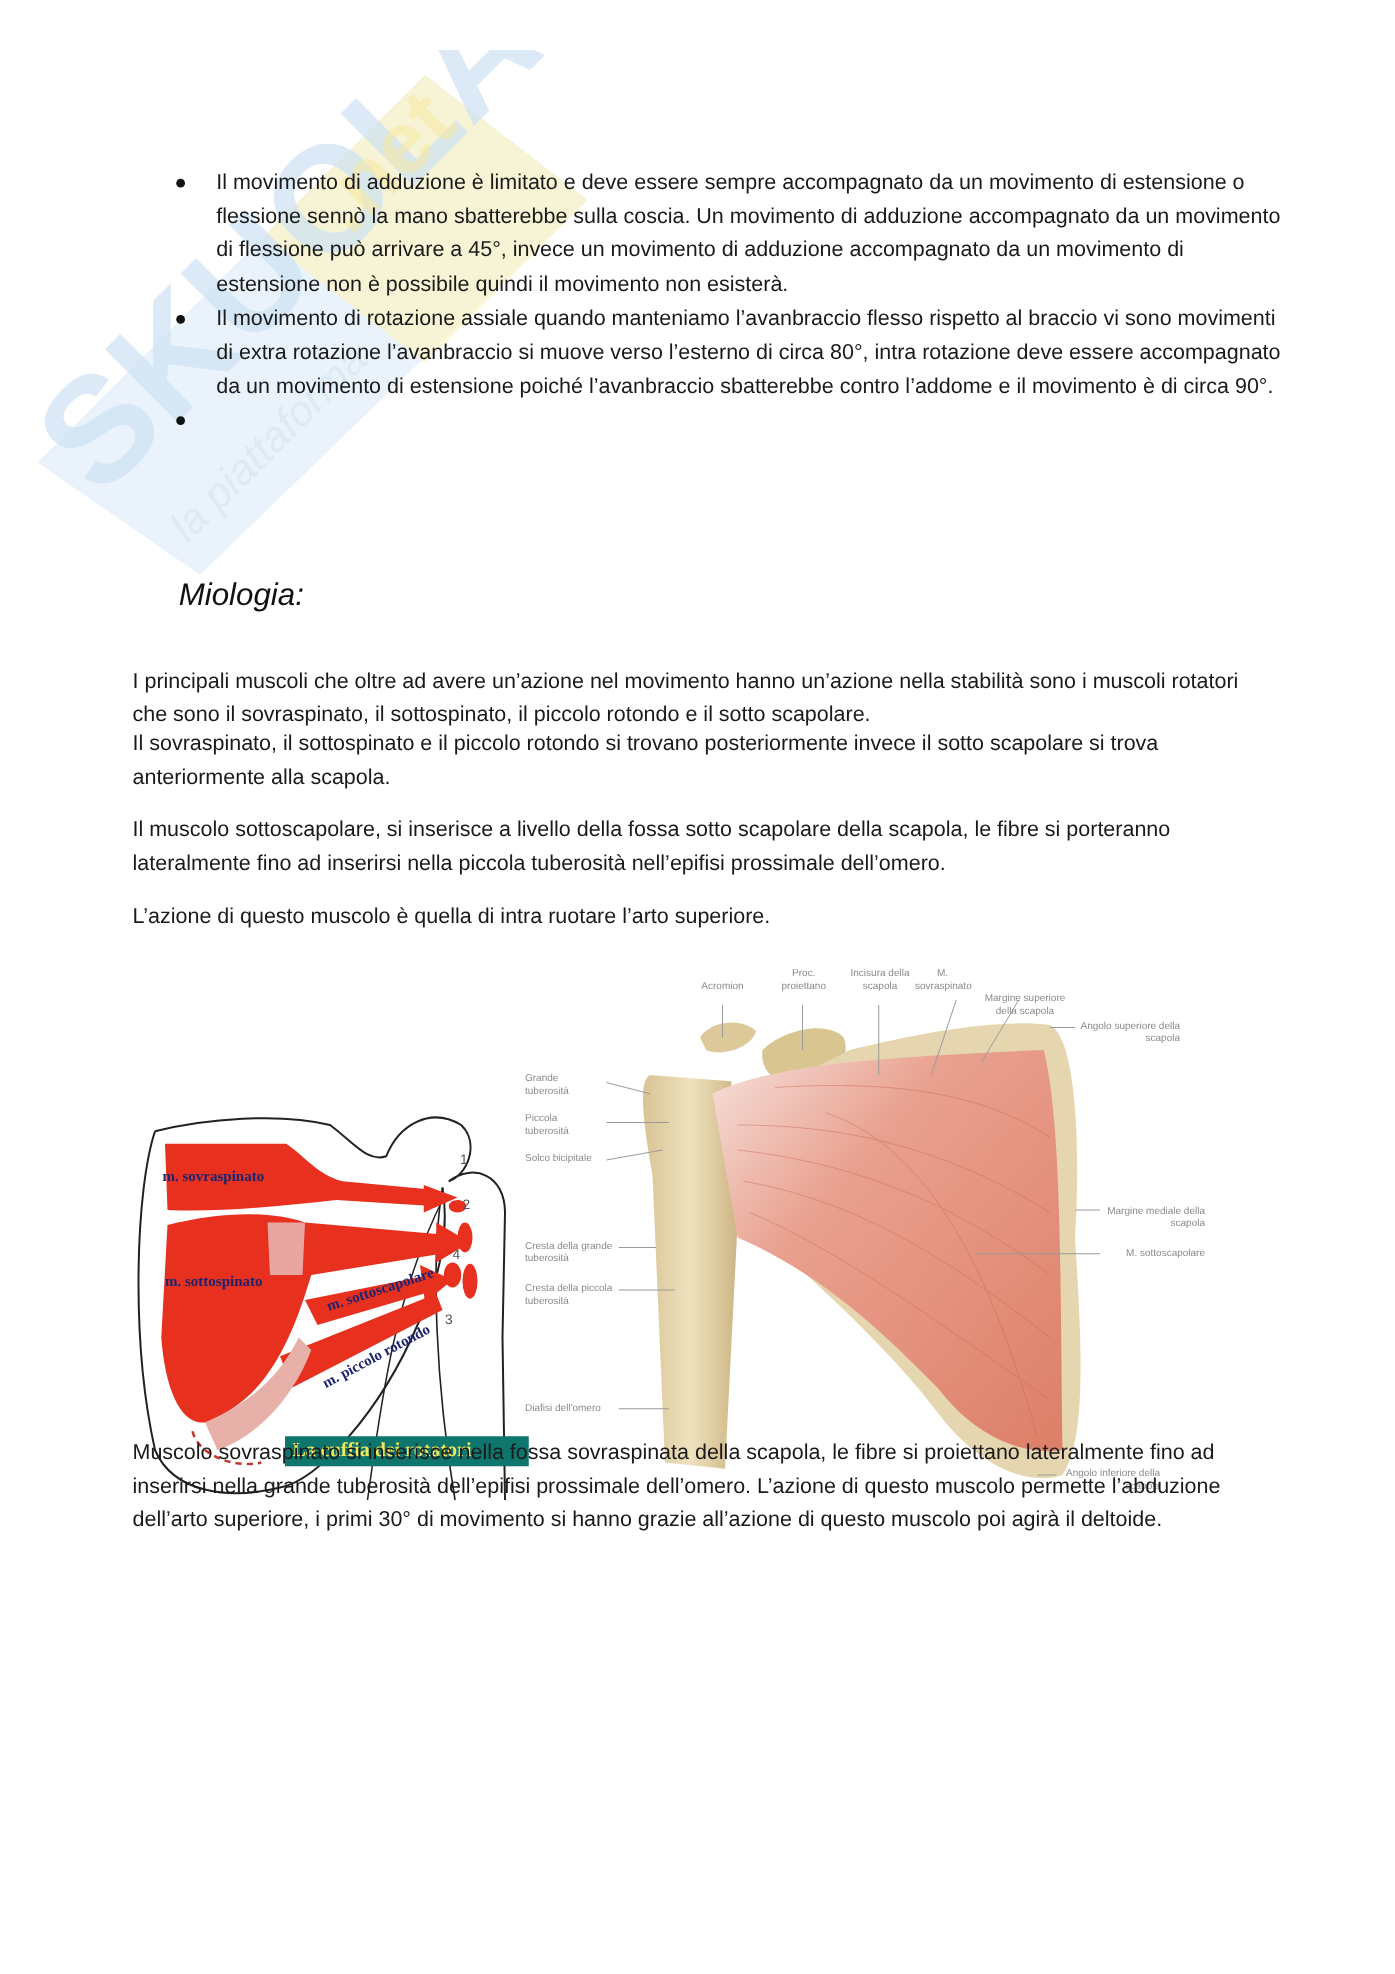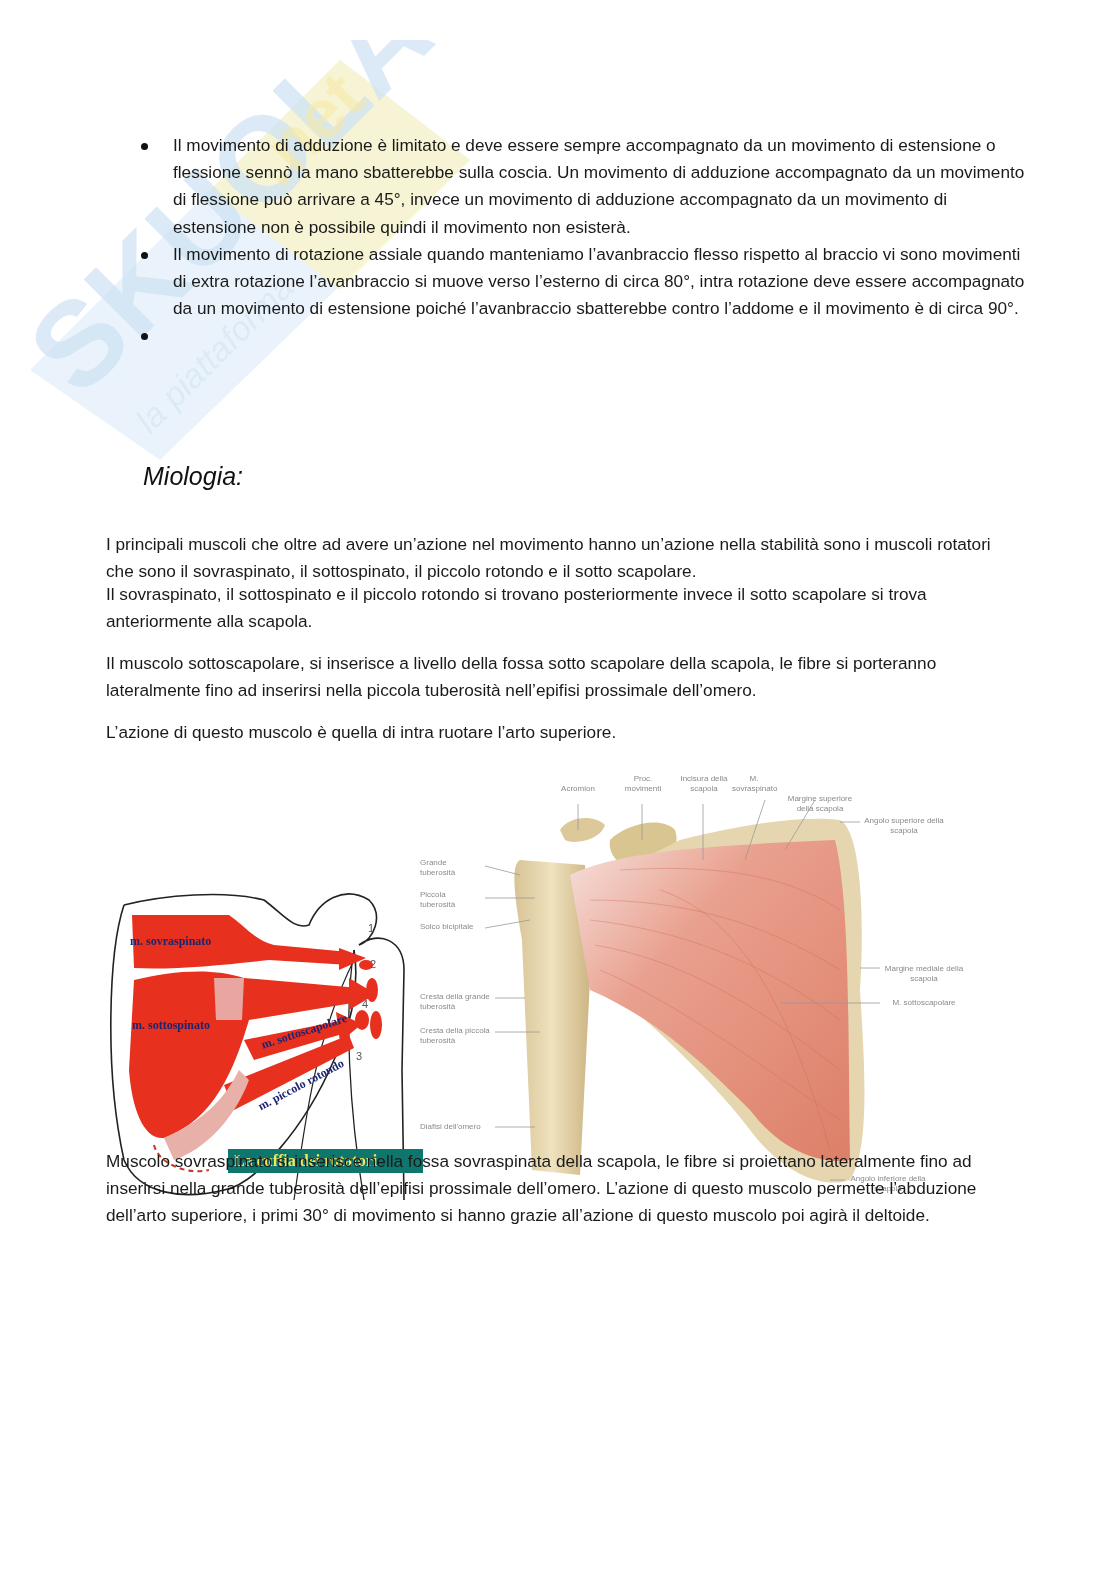--- a/index.html
+++ b/index.html
@@ -16,21 +16,21 @@
 
   .heading { position: absolute; left: 106px; top: 462px; font-size: 25px; font-style: italic; color: #111; margin-left: 37px; }
 
   .para { position: absolute; left: 106px; width: 900px; font-size: 17.2px; line-height: 27.2px; margin: 0; }
 
   
   .fig-left { position: absolute; left: 104px; top: 870px; width: 320px; height: 335px; }
   .fig-right { position: absolute; left: 420px; top: 770px; width: 545px; height: 430px; }
 
   .label-sm { position: absolute; font-size: 8px; line-height: 10px; color: #8a8a8a; text-align: center; filter: blur(0.35px); }
-  .label-r { text-align: center; }
+  .label-r { text-align: right; }
   .label-l { text-align: left; }
 
   .cuffia { position: absolute; left: 124px; top: 279px; width: 195px; height: 24px; background: #0f766e;
             color: #f2e85a; font-family: "Liberation Serif", "DejaVu Serif", serif; font-weight: bold;
             font-size: 16px; line-height: 24px; padding-left: 6px; box-sizing: border-box; }
   .mlabel { position: absolute; font-family: "Liberation Serif", "DejaVu Serif", serif; font-weight: bold;
             color: #1d2470; font-size: 12px; white-space: nowrap; }
   .num { position: absolute; font-size: 11px; color: #555; font-family: "Liberation Sans", sans-serif; }
 </style>
 </head>
@@ -153,21 +153,21 @@
         <line x1="75" y1="228" x2="105" y2="228"></line>
         <line x1="75" y1="262" x2="120" y2="262"></line>
         <line x1="75" y1="357" x2="115" y2="357"></line>
         <line x1="440" y1="198" x2="460" y2="198"></line>
         <line x1="360" y1="233" x2="460" y2="233"></line>
         <line x1="410" y1="410" x2="425" y2="410"></line>
       </g>
     </svg>
     
     <div class="label-sm" style="left:130px; top:14px; width:56px;">Acromion</div>
-    <div class="label-sm" style="left:195px; top:4px; width:56px;">Proc. movimenti</div>
+    <div class="label-sm" style="left:195px; top:4px; width:56px;">Proc. proiettano</div>
     <div class="label-sm" style="left:255px; top:4px; width:58px;">Incisura della scapola</div>
     <div class="label-sm" style="left:312px; top:4px; width:44px;">M. sovraspinato</div>
     <div class="label-sm" style="left:360px; top:4px; width:80px;margin-top:20px;">Margine superiore della scapola</div>
     
     <div class="label-sm label-l" style="left:0; top:88px; width:62px;">Grande tuberosità</div>
     <div class="label-sm label-l" style="left:0; top:120px; width:62px;">Piccola tuberosità</div>
     <div class="label-sm label-l" style="left:0; top:152px; width:62px;">Solco bicipitale</div>
     <div class="label-sm label-l" style="left:0; top:222px; width:72px;">Cresta della grande tuberosità</div>
     <div class="label-sm label-l" style="left:0; top:256px; width:72px;">Cresta della piccola tuberosità</div>
     <div class="label-sm label-l" style="left:0; top:352px; width:72px;">Diafisi dell'omero</div>

